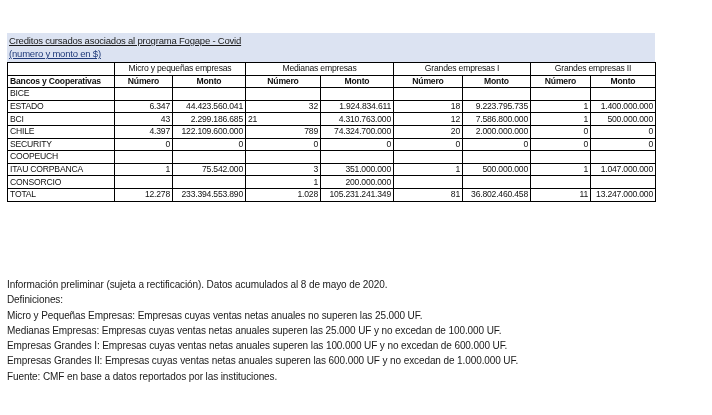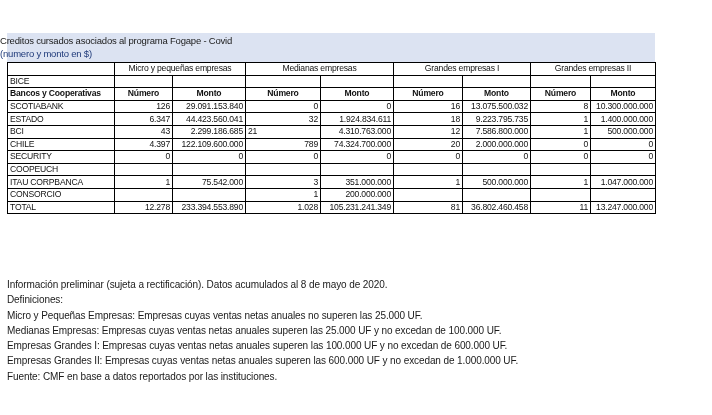--- a/index.html
+++ b/index.html
@@ -1,20 +1,20 @@
 <!DOCTYPE html>
 <html><head>
 <meta charset="utf-8">
 <style>
   html, body { margin: 0; padding: 0; background: #ffffff; }
   body { width: 712px; height: 415px; position: relative; overflow: hidden;
          font-family: "Liberation Sans", sans-serif; color: #111; }
   .title-band { position: absolute; left: 7px; top: 33px; width: 648px; height: 29px;
                 background: #dce3f2; }
-  .title-line { position: absolute; left: 0; font-size: 9.5px; letter-spacing: -0.2px; white-space: nowrap; }
+  .title-line { position: absolute; left: 9px; font-size: 9.5px; letter-spacing: -0.2px; white-space: nowrap; text-decoration: underline; }
   .t1 { top: 35px; color: #1a1a1a; }
   .t2 { top: 48px; color: #1f3a7a; }
   table.grid { position: absolute; left: 7px; top: 62px; border-collapse: collapse;
                font-size: 8.6px; letter-spacing: -0.2px; table-layout: fixed; }
   table.grid td { border: 1px solid #000; padding: 0 2px; height: 11.6px; line-height: 11px;
                   white-space: nowrap; overflow: hidden; }
   td.grp { text-align: center; border-top: 1.5px solid #000; }
   td.sub { text-align: center; }
   td.name { text-align: left; }
   td.num { text-align: right; }
@@ -45,52 +45,41 @@
       <col style="width:65px">
   </colgroup>
   <tbody id="tbody">
     <tr>
       <td class="blank-corner"></td>
       <td class="grp" colspan="2">Micro y pequeñas empresas</td>
       <td class="grp" colspan="2">Medianas empresas</td>
       <td class="grp" colspan="2">Grandes empresas I</td>
       <td class="grp" colspan="2">Grandes empresas II</td>
     </tr>
-    <tr>
-        <td class="name">BICE</td>
-        <td class="num"></td>
-        <td class="num"></td>
-        <td class="num"></td>
-        <td class="num"></td>
-        <td class="num"></td>
-        <td class="num"></td>
-        <td class="num"></td>
-        <td class="num"></td>
-      </tr>
-  <tr style="font-weight:bold">
+    <tr style="font-weight:bold">
       <td class="name">Bancos y Cooperativas</td>
       <td class="sub">Número</td>
       <td class="sub">Monto</td>
       <td class="sub">Número</td>
       <td class="sub">Monto</td>
       <td class="sub">Número</td>
       <td class="sub">Monto</td>
       <td class="sub">Número</td>
       <td class="sub">Monto</td>
     </tr>
-      <tr>
-        <td class="name">SCOTIABANK</td>
-        <td class="num">126</td>
-        <td class="num">29.091.153.840</td>
-        <td class="num">0</td>
-        <td class="num">0</td>
-        <td class="num">16</td>
-        <td class="num">13.075.500.032</td>
-        <td class="num">8</td>
-        <td class="num">10.300.000.000</td>
+  <tr>
+        <td class="name">BICE</td>
+        <td class="num"></td>
+        <td class="num"></td>
+        <td class="num"></td>
+        <td class="num"></td>
+        <td class="num"></td>
+        <td class="num"></td>
+        <td class="num"></td>
+        <td class="num"></td>
       </tr>
       <tr>
         <td class="name">ESTADO</td>
         <td class="num">6.347</td>
         <td class="num">44.423.560.041</td>
         <td class="num">32</td>
         <td class="num">1.924.834.611</td>
         <td class="num">18</td>
         <td class="num">9.223.795.735</td>
         <td class="num">1</td>

